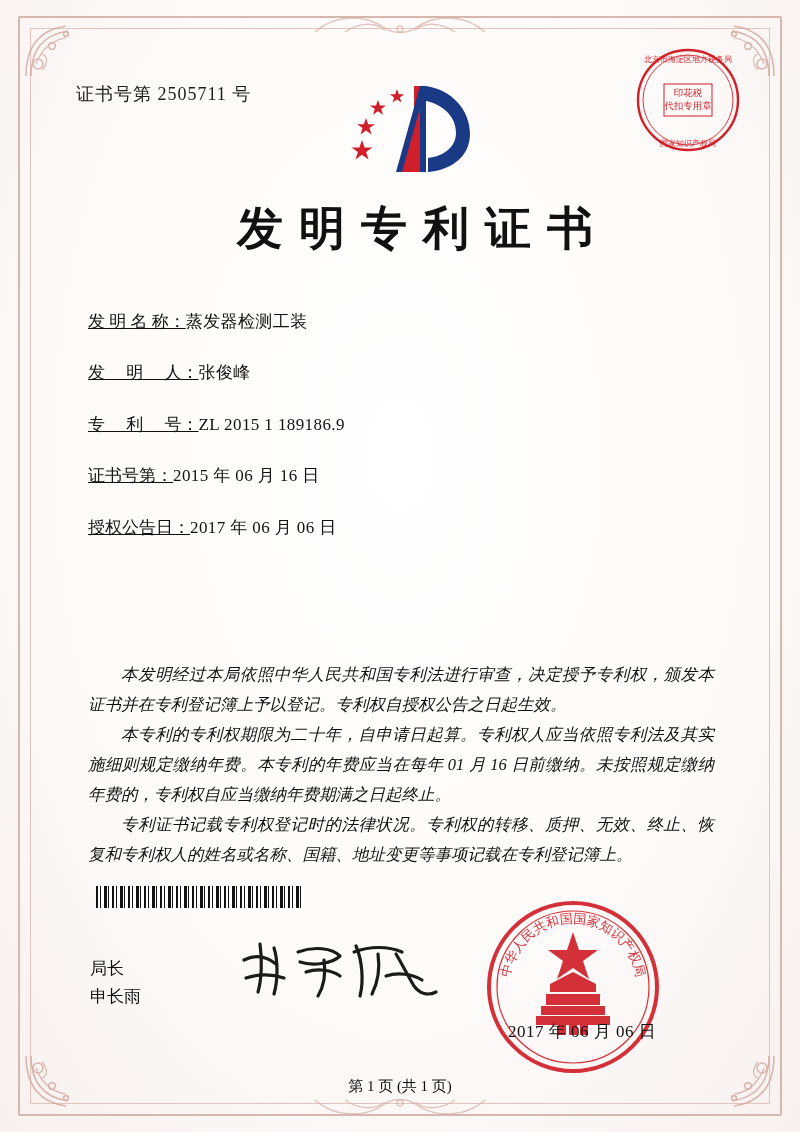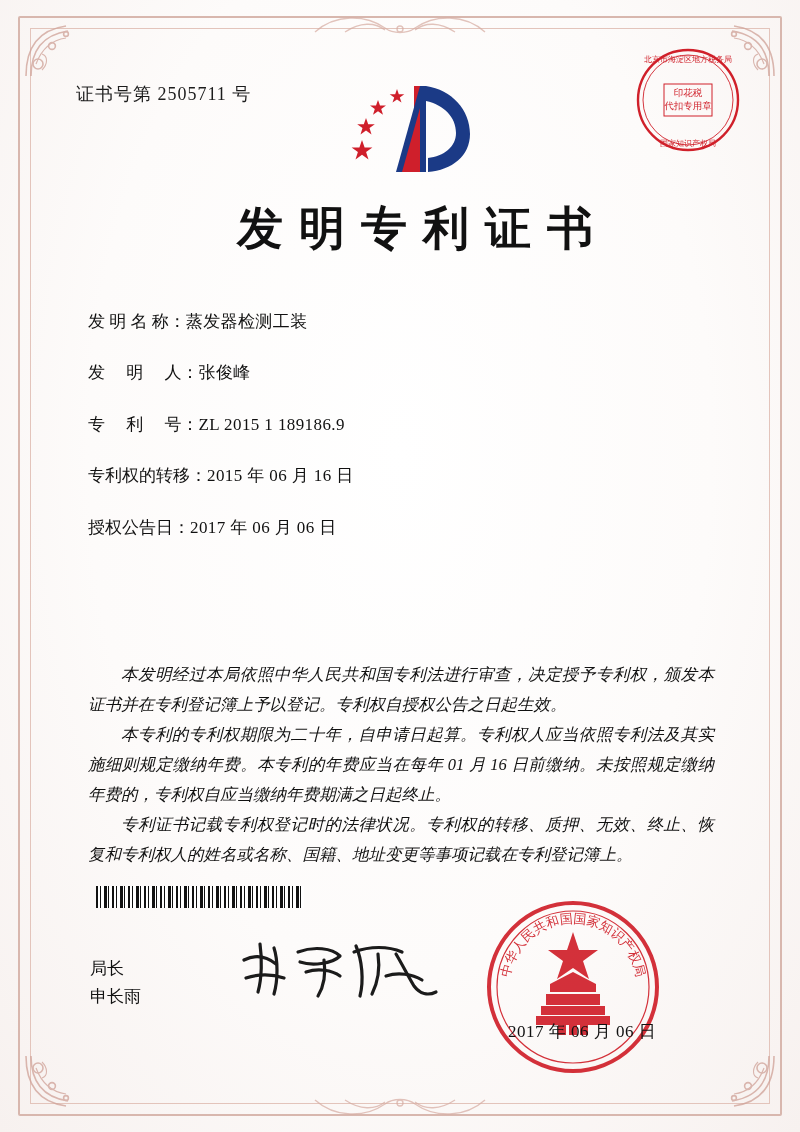--- a/index.html
+++ b/index.html
@@ -122,20 +122,21 @@
   .field {
     display: flex;
     align-items: baseline;
     margin-bottom: 31px;
     font-size: 17px;
     line-height: 1.2;
   }
   .field .label {
     white-space: pre;
     color: #111;
+    text-decoration: underline;
   }
   .field .value {
     color: #111;
     letter-spacing: 0.4px;
   }
 
   
   .body-text {
     position: absolute;
     left: 88px;
@@ -340,21 +341,21 @@
     </div>
     <div class="field">
       <span class="label">发　 明　 人：</span>
       <span class="value">张俊峰</span>
     </div>
     <div class="field">
       <span class="label">专　 利　 号：</span>
       <span class="value">ZL 2015 1 189186.9</span>
     </div>
     <div class="field">
-      <span class="label">专利权的转移：</span>
+      <span class="label">证书号第：</span>
       <span class="value">2015 年 06 月 16 日</span>
     </div>
     <div class="field">
       <span class="label">授权公告日：</span>
       <span class="value">2017 年 06 月 06 日</span>
     </div>
   </div>
 
   <div class="body-text">
     <p>本发明经过本局依照中华人民共和国专利法进行审查，决定授予专利权，颁发本证书并在专利登记簿上予以登记。专利权自授权公告之日起生效。</p>
@@ -410,14 +411,15 @@
         <path id="sealArc" d="M 89 89 m -64,0 a 64,64 0 1,1 128,0" fill="none"></path>
         <text font-size="13" fill="#d0202a" font-family="'DejaVu Sans', sans-serif">
           <textPath href="#sealArc" startOffset="50%" text-anchor="middle">中华人民共和国国家知识产权局</textPath>
         </text>
       </g>
     </svg>
   </div>
 
   <div class="issue-date">2017 年 06 月 06 日</div>
 
+  <div class="footer">第 1 页 (共 1 页)</div>
 
 </div>
 
 </body></html>

